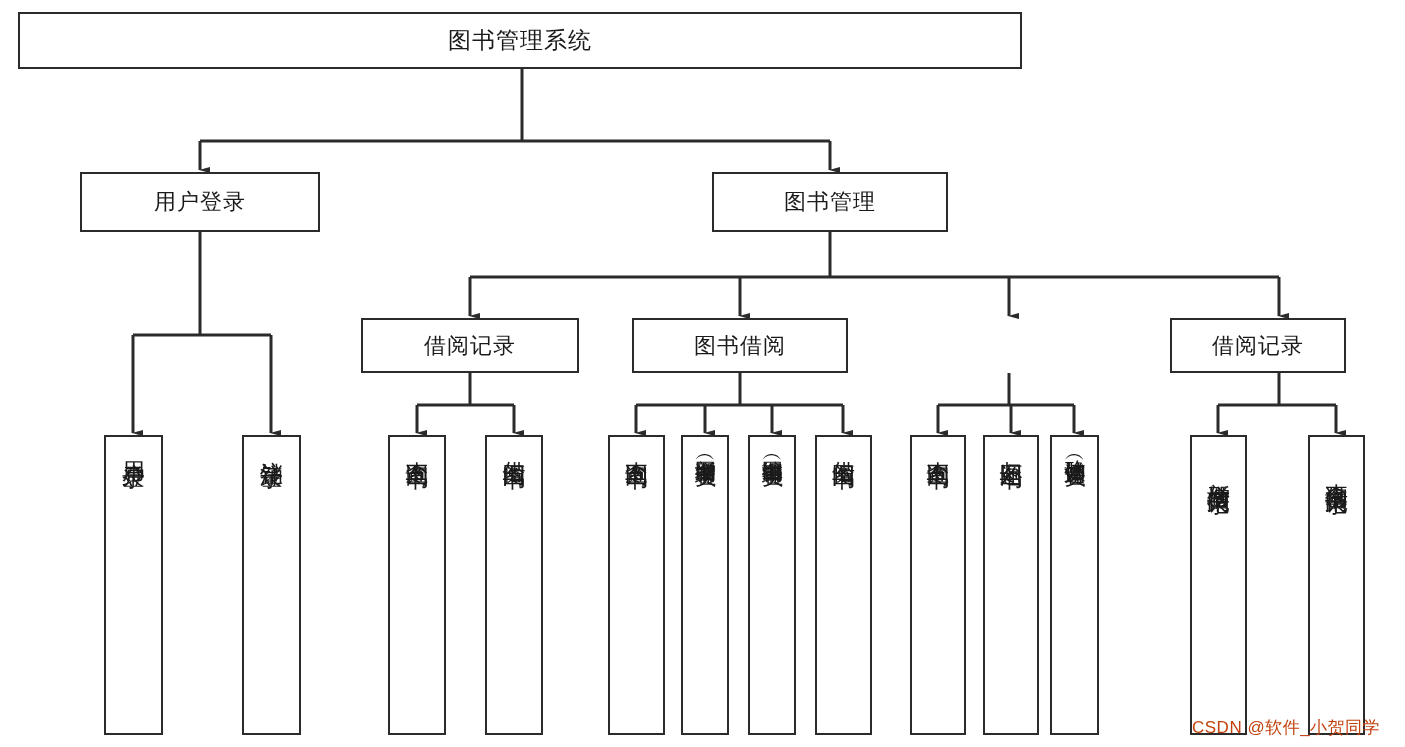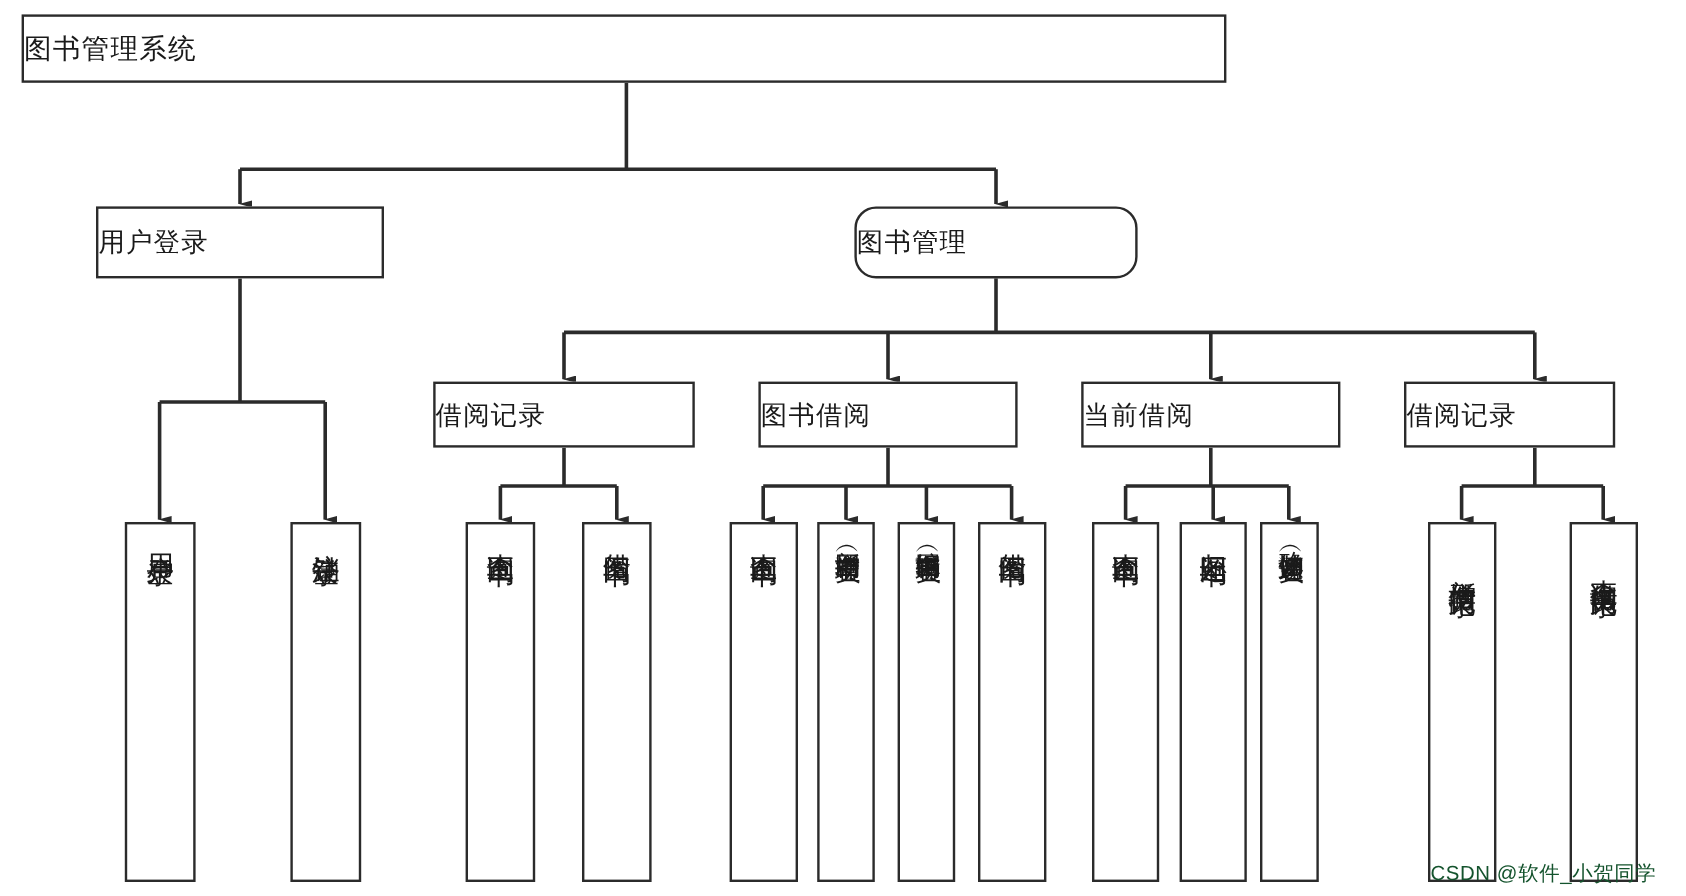--- a/index.html
+++ b/index.html
@@ -25,21 +25,21 @@
     height: 747px;
     pointer-events: none;
   }
   .node {
     position: absolute;
     box-sizing: border-box;
     background: #ffffff;
     border: 2px solid #2b2b2b;
     display: flex;
     align-items: center;
-    justify-content: flex-start;
+    justify-content: center;
     color: #1a1a1a;
   }
   .node.h {
     font-size: 22px;
     letter-spacing: 1px;
   }
   .node.v {
     align-items: flex-start;
     justify-content: center;
     padding-top: 6px;
@@ -51,21 +51,21 @@
     line-height: 1.18;
     letter-spacing: 2px;
     white-space: nowrap;
   }
   .node.root {
     font-size: 23px;
   }
   .watermark {
     position: absolute;
     font-size: 17px;
-    color: #14532d;
+    color: #c2410c;
     white-space: nowrap;
     letter-spacing: 0.5px;
   }
 </style>
 </head>
 <body>
 
 <div id="canvas">
 
   <svg class="wires" viewBox="0 0 1405 747" xmlns="http://www.w3.org/2000/svg">
@@ -118,32 +118,29 @@
     </g>
   </svg>
 
   <div class="node h root" style="left:18px; top:12px; width:1004px; height:57px;">
     <span>图书管理系统</span>
   </div>
 
   <div class="node h" style="left:80px; top:172px; width:240px; height:60px;">
     <span>用户登录</span>
   </div>
-  <div class="node h" style="left:712px; top:172px; width:236px; height:60px;border-radius:18px;">
+  <div class="node h" style="left:712px; top:172px; width:236px; height:60px;">
     <span>图书管理</span>
   </div>
 
   <div class="node h" style="left:361px; top:318px; width:218px; height:55px;">
     <span>借阅记录</span>
   </div>
   <div class="node h" style="left:632px; top:318px; width:216px; height:55px;font-family:Liberation Mono, monospace;">
     <span>图书借阅</span>
-  </div>
-  <div class="node h" style="left:901px; top:318px; width:216px; height:55px;">
-    <span>当前借阅</span>
   </div>
   <div class="node h" style="left:1170px; top:318px; width:176px; height:55px;">
     <span>借阅记录</span>
   </div>
 
   <div class="node v" style="left:104px; top:435px; width:59px; height:300px;">
     <span class="vlabel">用户登录</span>
   </div>
   <div class="node v" style="left:242px; top:435px; width:59px; height:300px;">
     <span class="vlabel">注销登录</span>

